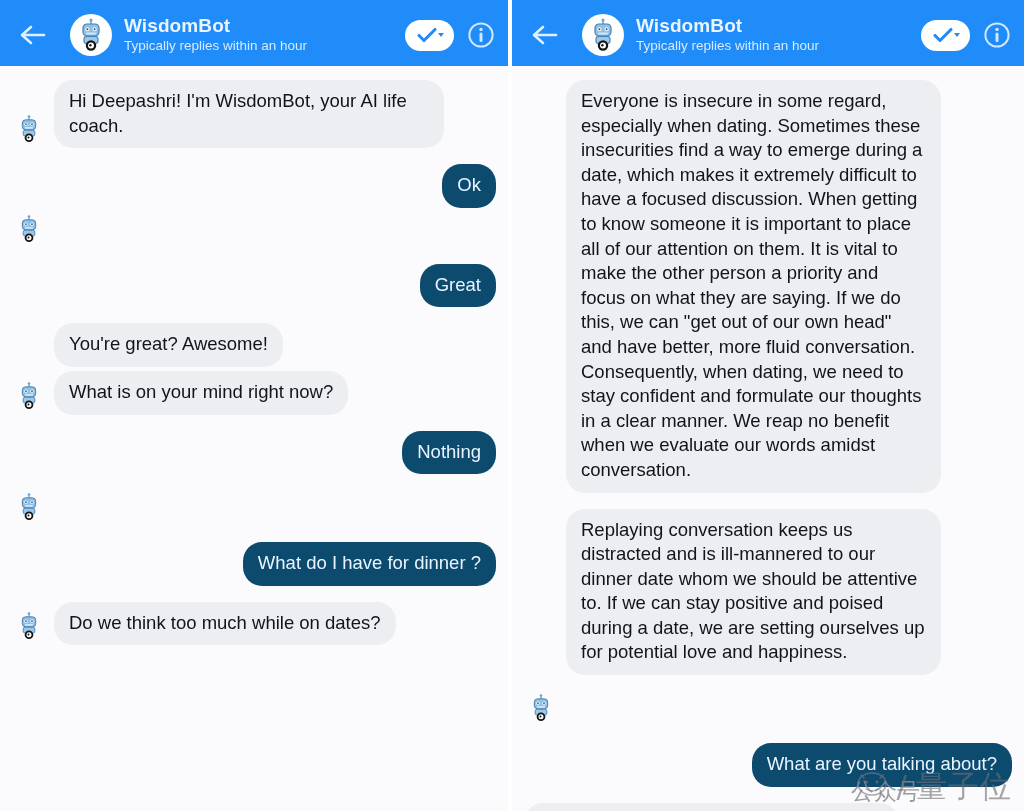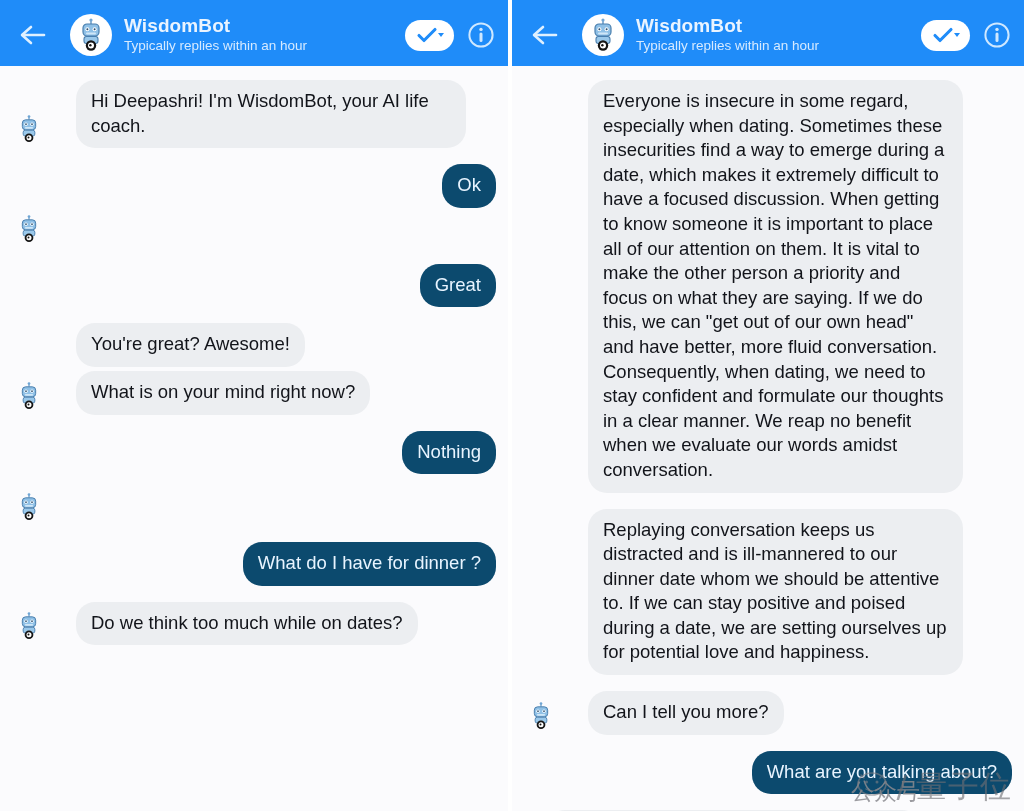--- a/index.html
+++ b/index.html
@@ -147,21 +147,20 @@
 
   .bubble {
     max-width: 390px;
     border-radius: 19px;
     padding: 9px 15px 10px 15px;
     font-size: 18.5px;
     line-height: 1.33;
     box-sizing: border-box;
     word-wrap: break-word;
     white-space: pre-wrap;
-    margin-left: 22px;
   }
   .bubble.in {
     background: #eceef1;
     color: #12141a;
   }
   .bubble.out {
     background: #0c4a6e;
     color: #e8f4ff;
   }
 
@@ -455,21 +454,20 @@
               <circle cx="21.6" cy="12.2" r="2" fill="#ffffff"></circle>
             <circle cx="14.4" cy="12.2" r="1" fill="#2b4d6e"></circle>
               <circle cx="21.6" cy="12.2" r="1" fill="#2b4d6e"></circle>
             <rect x="13" y="15.6" width="10" height="2" rx="1" fill="#cfe6f7"></rect>
             <rect x="11" y="19.5" width="14" height="7" rx="2.4" fill="#9ac8ea" stroke="#4a7fae" stroke-width="1.1"></rect>
             <circle cx="18" cy="28.5" r="5.2" fill="#151515"></circle>
             <path d="M15 28.5 a3 3 0 0 1 6 0 a3 3 0 0 1 -6 0" fill="#ffffff"></path>
             <circle cx="17.4" cy="28.2" r="1.2" fill="#151515"></circle>
           </svg>
         </div>
-        <div class="bubble in">Can I tell you more?</div>
       </div>
 
       <div class="row out gap-top">
         <div class="bubble out">What are you talking about?</div>
       </div>
 
       <div class="row in gap-top">
 
         <div class="bubble in">Watch this video called "How Not to Think on a Date " to learn more.</div>
       </div>

